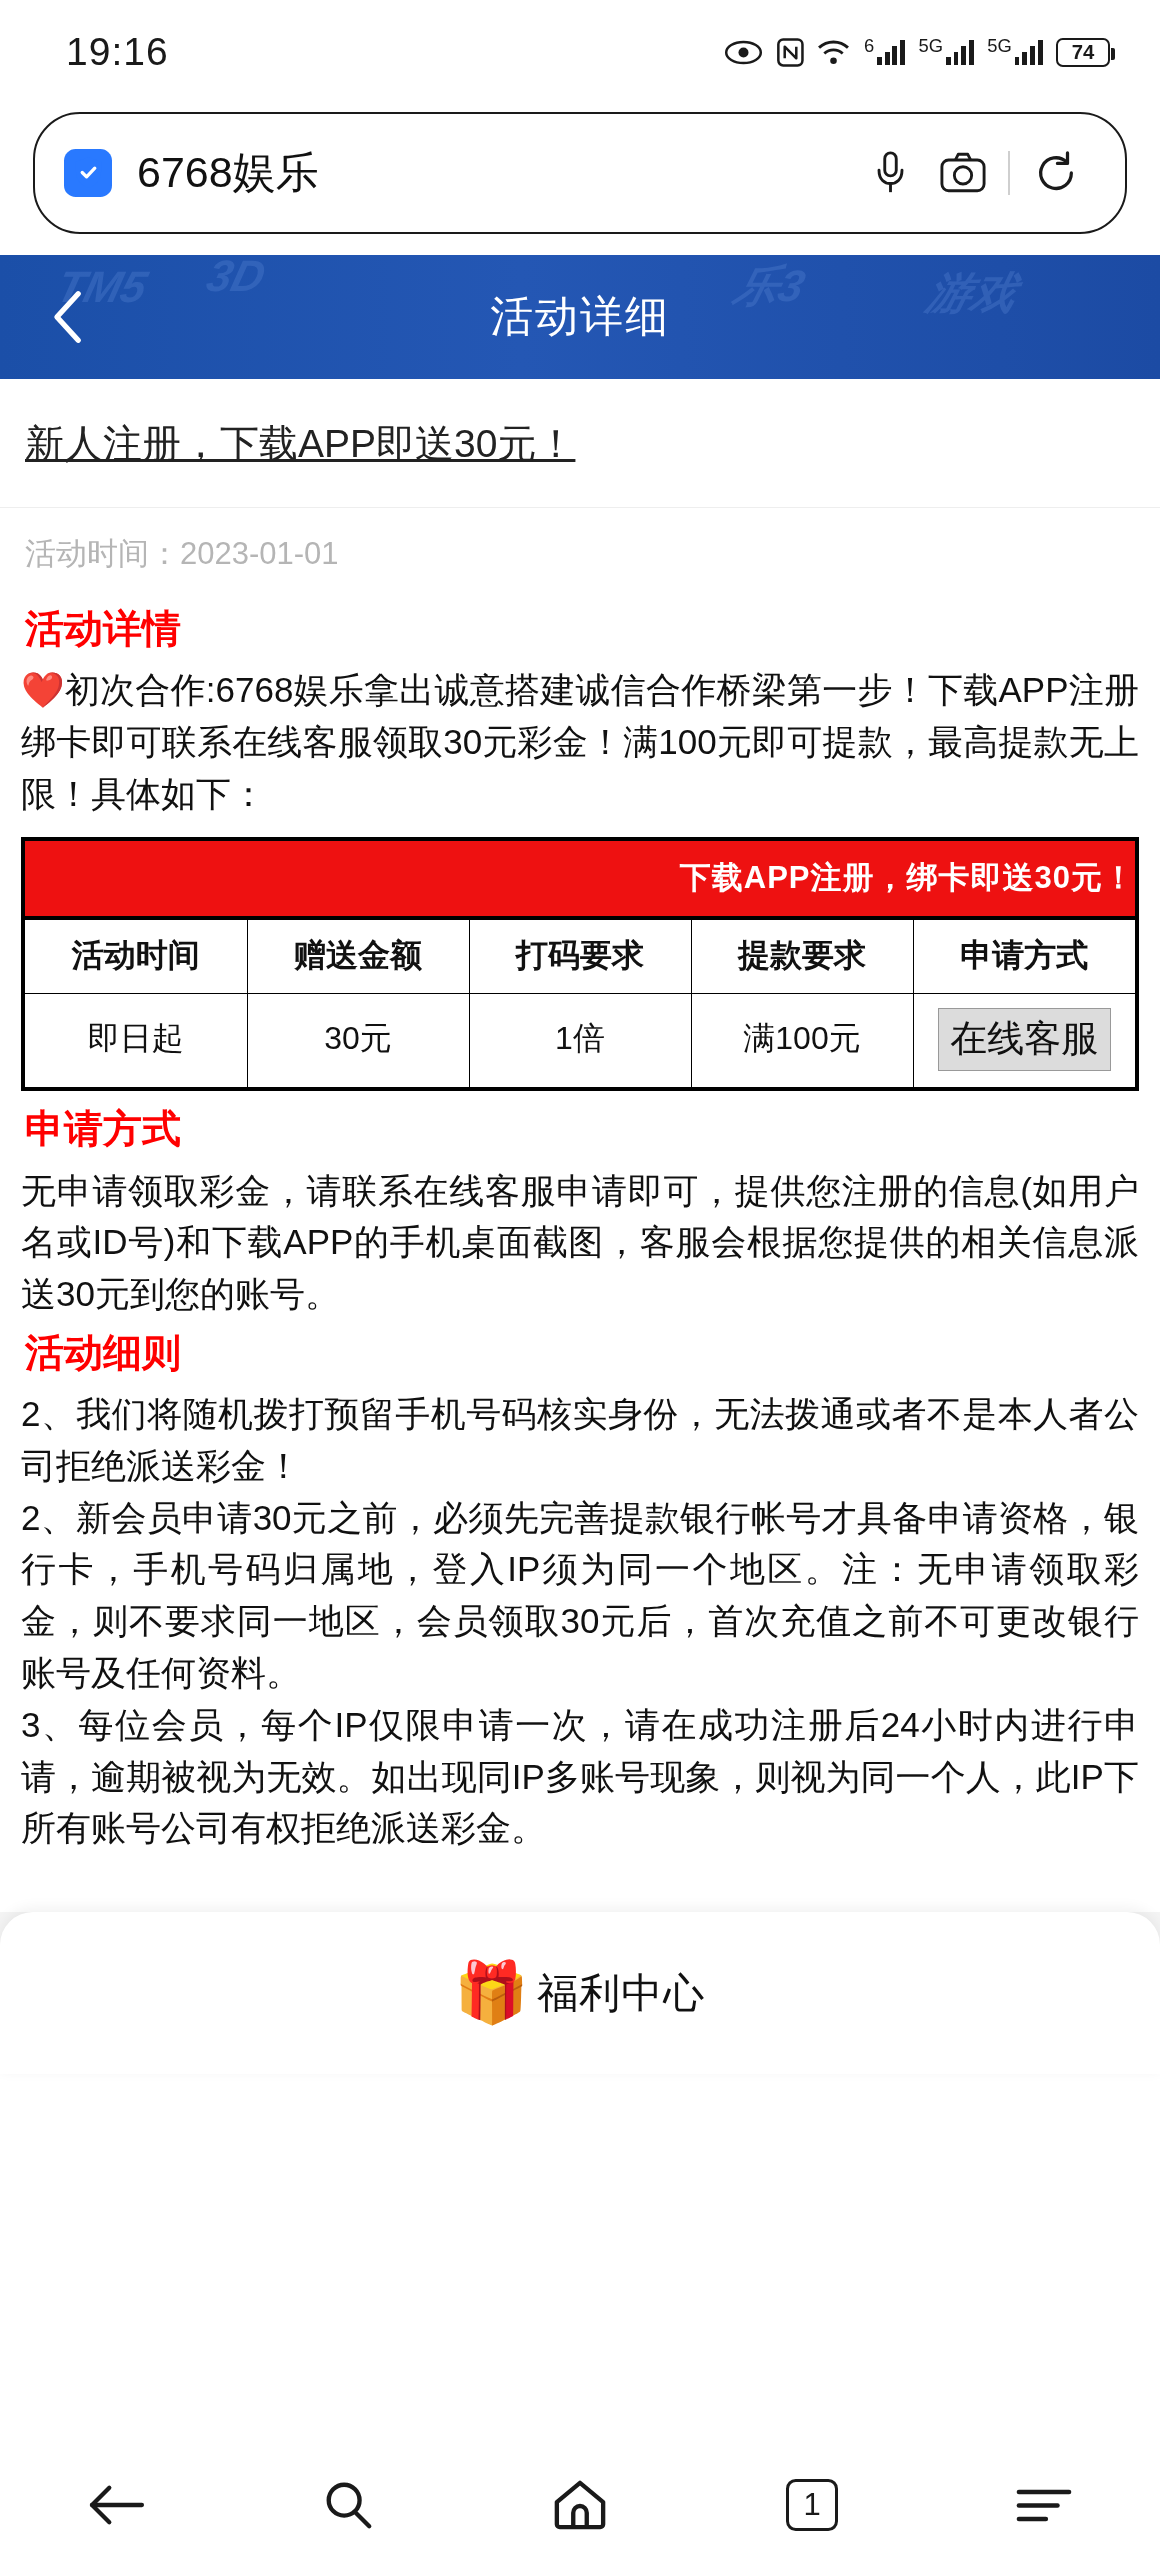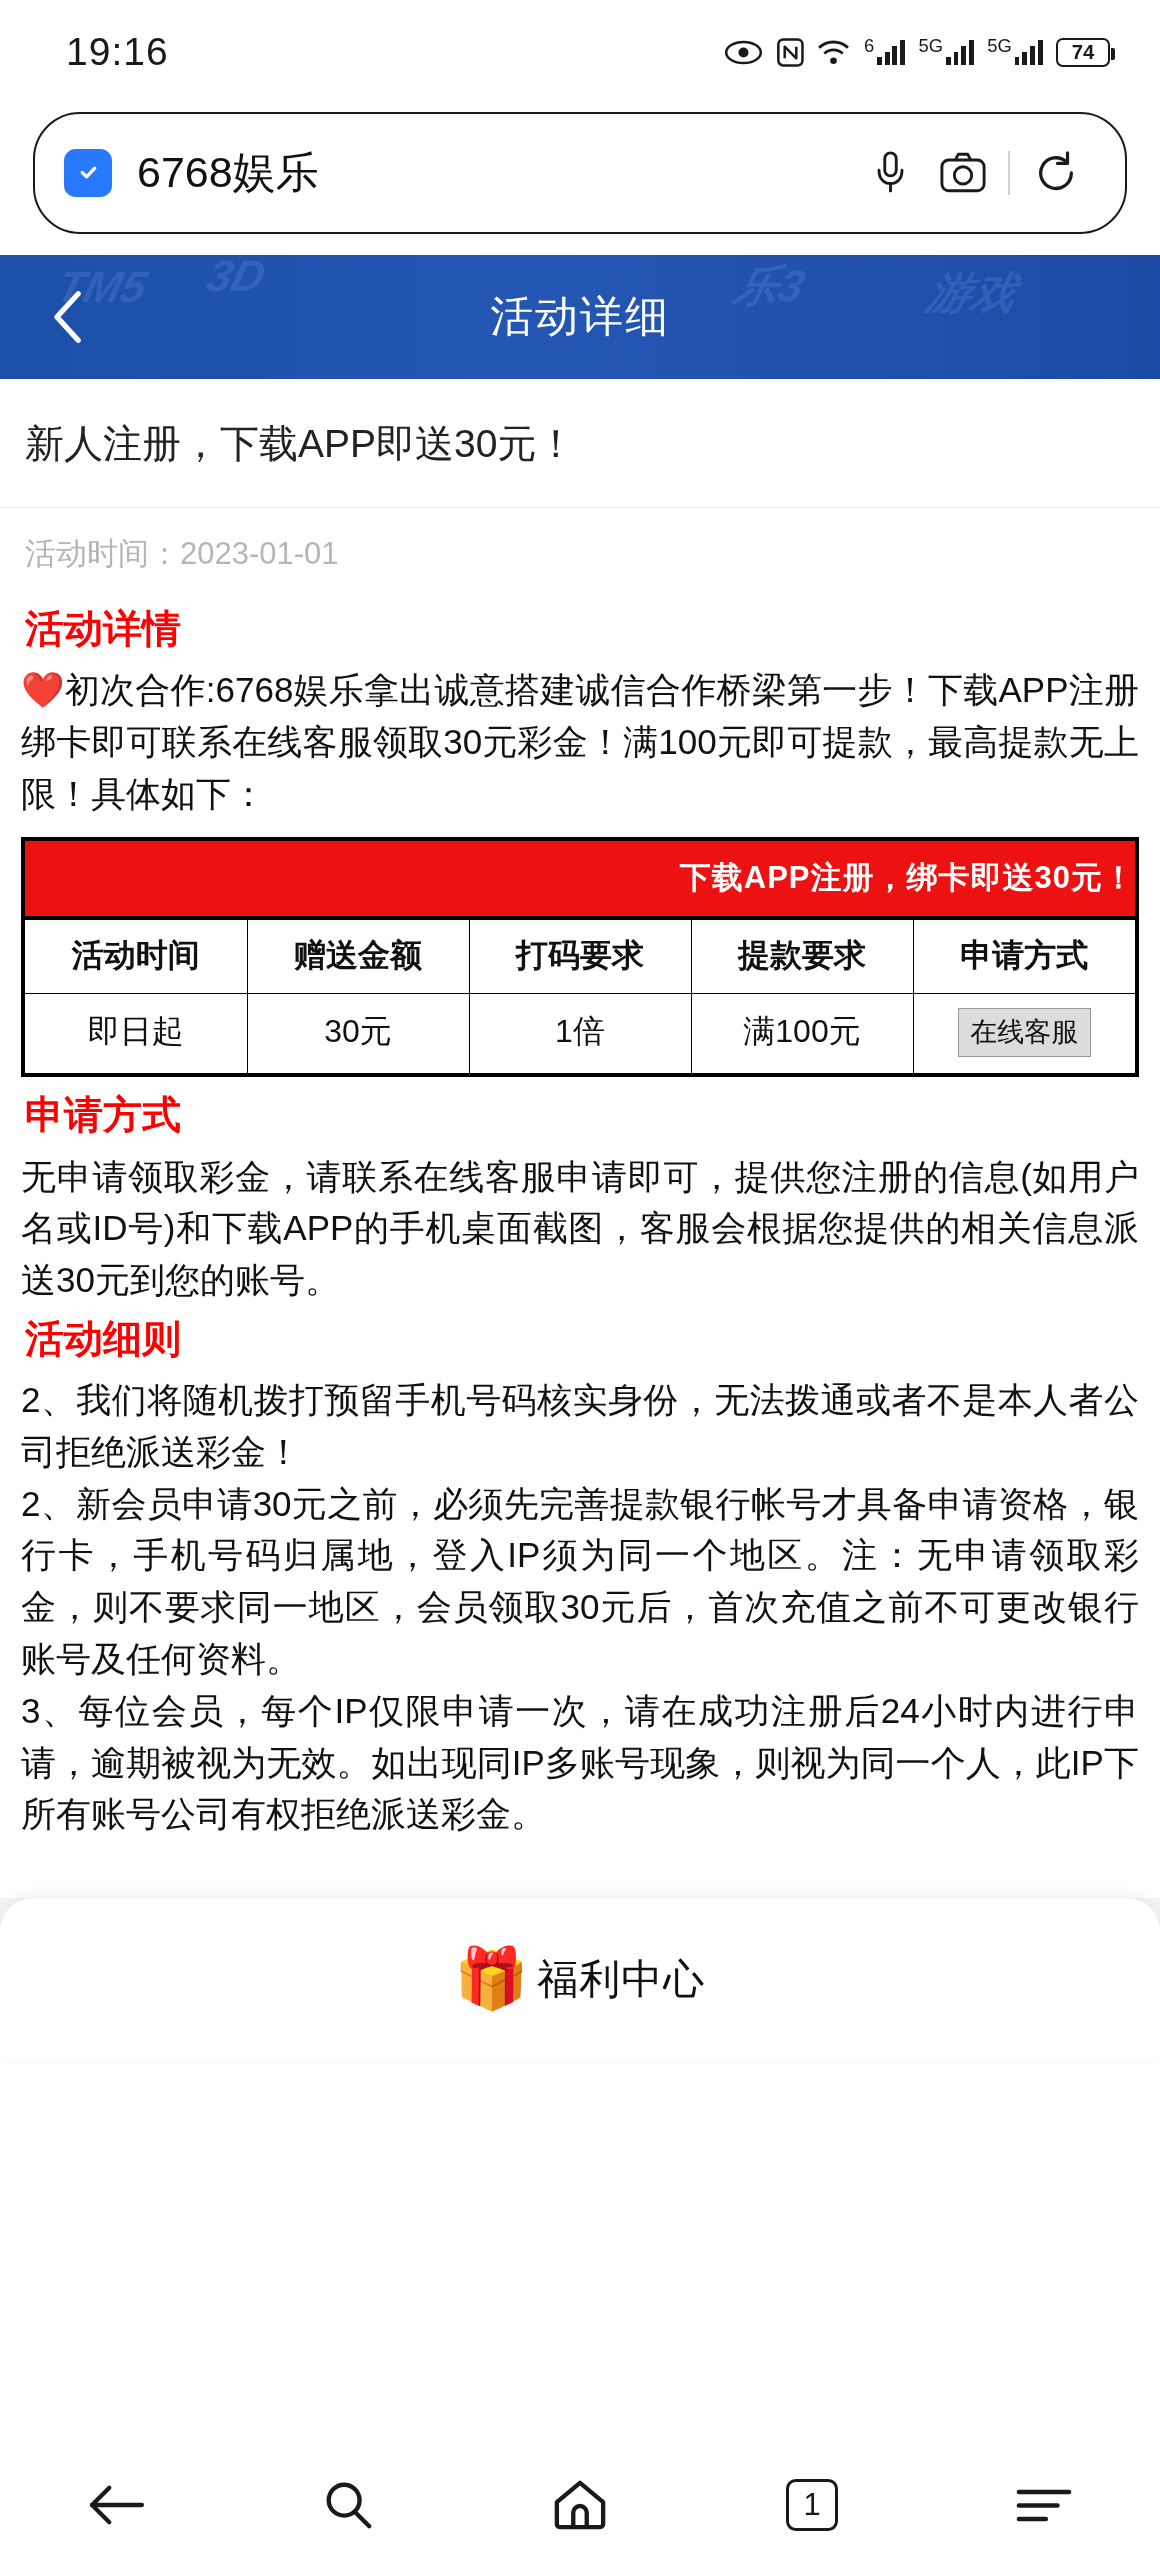--- a/index.html
+++ b/index.html
@@ -152,20 +152,21 @@
     flex: 1 1 auto;
     background: #ffffff;
     overflow: hidden;
   }
   .promo-title {
     font-size: 39px;
     color: #222222;
     padding: 39px 25px 37px 25px;
     border-bottom: 1.9px solid #eeeeee;
     line-height: 1.35;
+    text-decoration: underline;
   }
   .promo-time {
     font-size: 31px;
     color: #b5b5b5;
     padding: 25px 25px 21px 25px;
   }
   .sec-head {
     font-size: 39px;
     color: #ff0000;
     font-weight: bold;
@@ -210,21 +211,21 @@
   table.promo tr.head td { font-weight: bold; }
   table.promo td:last-child { border-right: none; }
   table.promo td:first-child { border-left: none; }
   table.promo tr:first-child td { border-top: none; }
   table.promo tr:last-child td { border-bottom: none; }
   .kf-btn {
     display: inline-block;
     border: 1.9px solid #999999;
     background: #dcdcdc;
     padding: 5.8px 11.6px;
-    font-size: 27px;
+    font-size: 37px;
     color: #111111;
   }
 
   
   .footer-card {
     margin-top: 58px;
     background: #ffffff;
     border-radius: 33px 33px 0 0;
     box-shadow: 0 -3.9px 13.5px rgba(0,0,0,.06);
     height: 162px;

